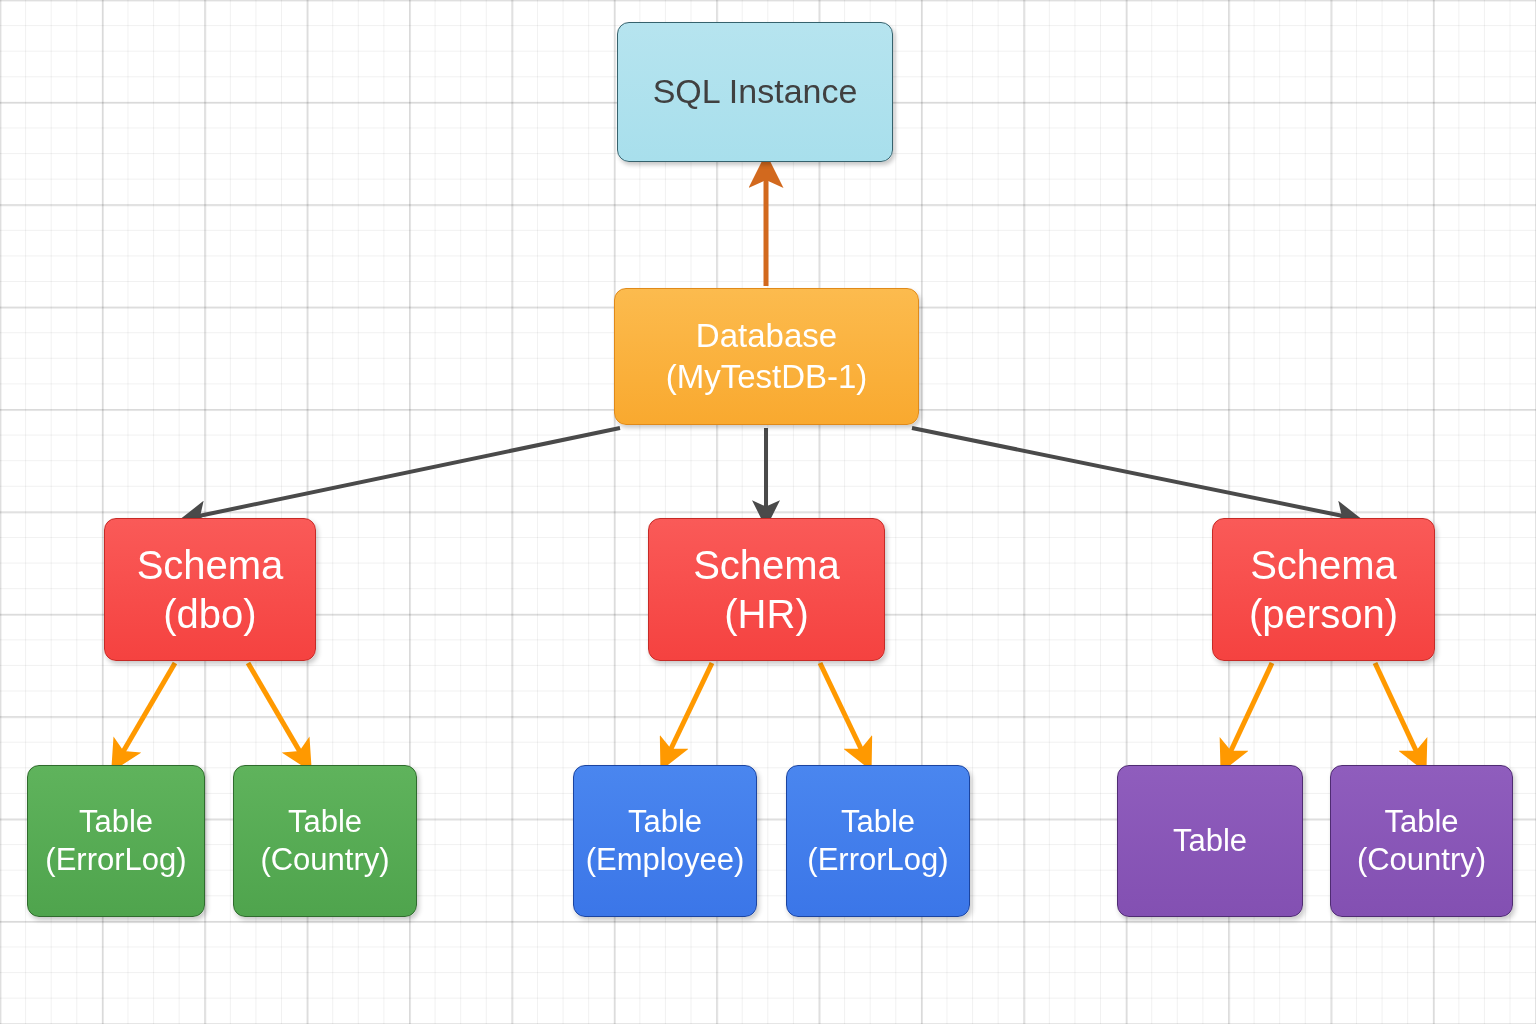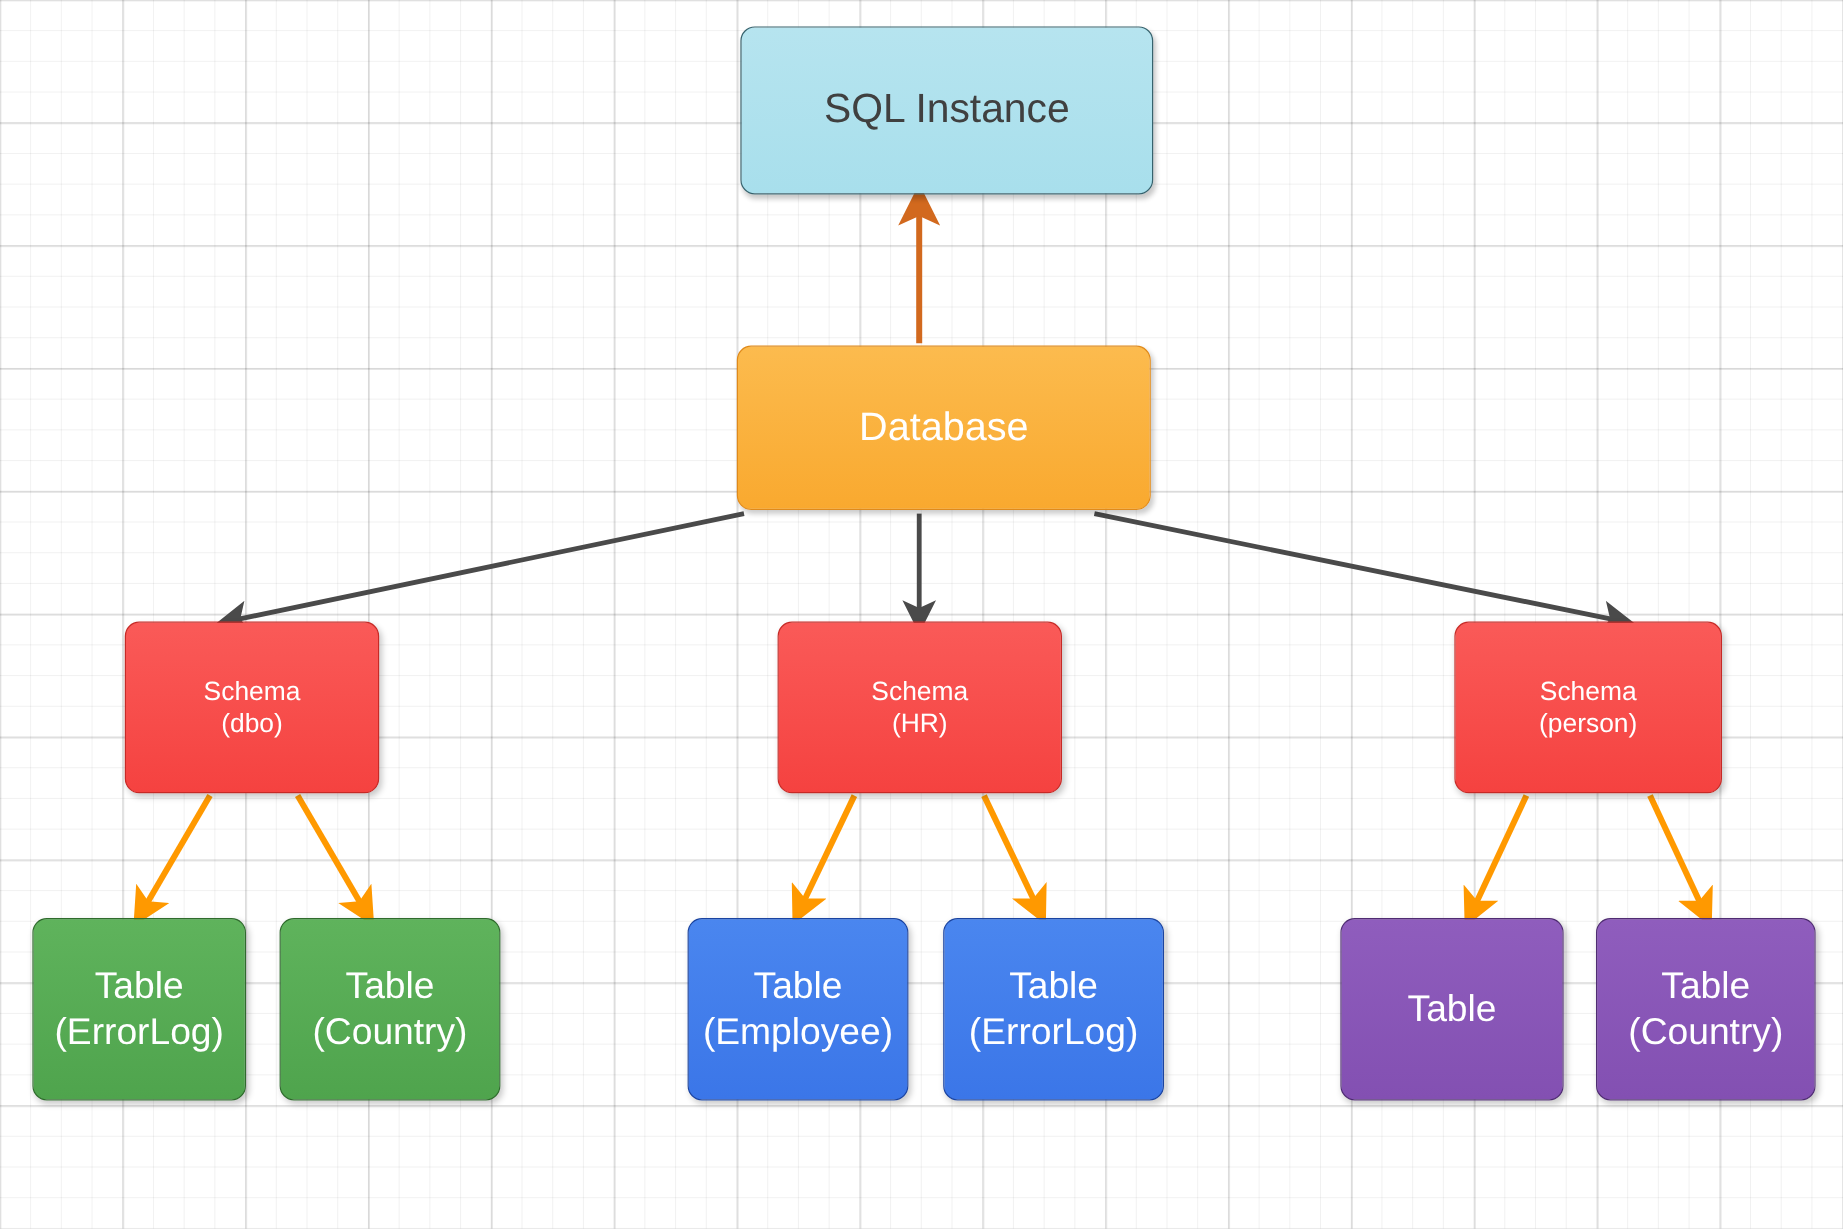--- a/index.html
+++ b/index.html
@@ -54,21 +54,21 @@
     background: linear-gradient(180deg, #fcbb4e 0%, #f9a92f 100%);
     border: 1.5px solid #e08a1a;
     color: #ffffff;
     font-size: 33px;
     box-shadow: 2px 3px 4px rgba(0,0,0,0.20);
   }
   .n-schema {
     background: linear-gradient(180deg, #fa5a58 0%, #f54240 100%);
     border: 1.5px solid #c62a26;
     color: #ffffff;
-    font-size: 22px;
+    font-size: 40px;
     box-shadow: 2px 3px 5px rgba(0,0,0,0.22);
   }
   .n-table-green {
     background: linear-gradient(180deg, #5fb35c 0%, #4fa44d 100%);
     border: 1.5px solid #2f6b2d;
     color: #ffffff;
     font-size: 31px;
     box-shadow: 2px 3px 5px rgba(0,0,0,0.22);
   }
   .n-table-blue {
@@ -110,26 +110,27 @@
         <line x1="912" y1="428" x2="1348" y2="517" stroke="#4a4a4a" stroke-width="4" marker-end="url(#ah-gray)"></line>
         <line x1="175" y1="663" x2="120" y2="757" stroke="#ff9900" stroke-width="5" marker-end="url(#ah-orange)"></line>
         <line x1="248" y1="663" x2="303" y2="757" stroke="#ff9900" stroke-width="5" marker-end="url(#ah-orange)"></line>
         <line x1="712" y1="663" x2="668" y2="755" stroke="#ff9900" stroke-width="5" marker-end="url(#ah-orange)"></line>
         <line x1="820" y1="663" x2="864" y2="755" stroke="#ff9900" stroke-width="5" marker-end="url(#ah-orange)"></line>
         <line x1="1272" y1="663" x2="1228" y2="757" stroke="#ff9900" stroke-width="5" marker-end="url(#ah-orange)"></line>
         <line x1="1375" y1="663" x2="1419" y2="757" stroke="#ff9900" stroke-width="5" marker-end="url(#ah-orange)"></line>
       </g>
   </svg>
 
-  <div class="node n-instance" style="left:617px; top:22px; width:344px; height:140px;">
+  <div class="node n-instance" style="left:617px; top:22px; width:276px; height:140px;">
     <span class="l1">SQL Instance</span>
   </div>
 
-  <div class="node n-database" style="left:614px; top:288px; width:345px; height:137px;">
+  <div class="node n-database" style="left:614px; top:288px; width:305px; height:137px;">
     <span class="l1">Database</span>
+    <span class="l2">(MyTestDB-1)</span>
   </div>
 
   <div class="node n-schema" style="left:104px; top:518px; width:212px; height:143px;">
     <span class="l1">Schema</span>
     <span class="l2">(dbo)</span>
   </div>
 
   <div class="node n-schema" style="left:648px; top:518px; width:237px; height:143px;">
     <span class="l1">Schema</span>
     <span class="l2">(HR)</span>

